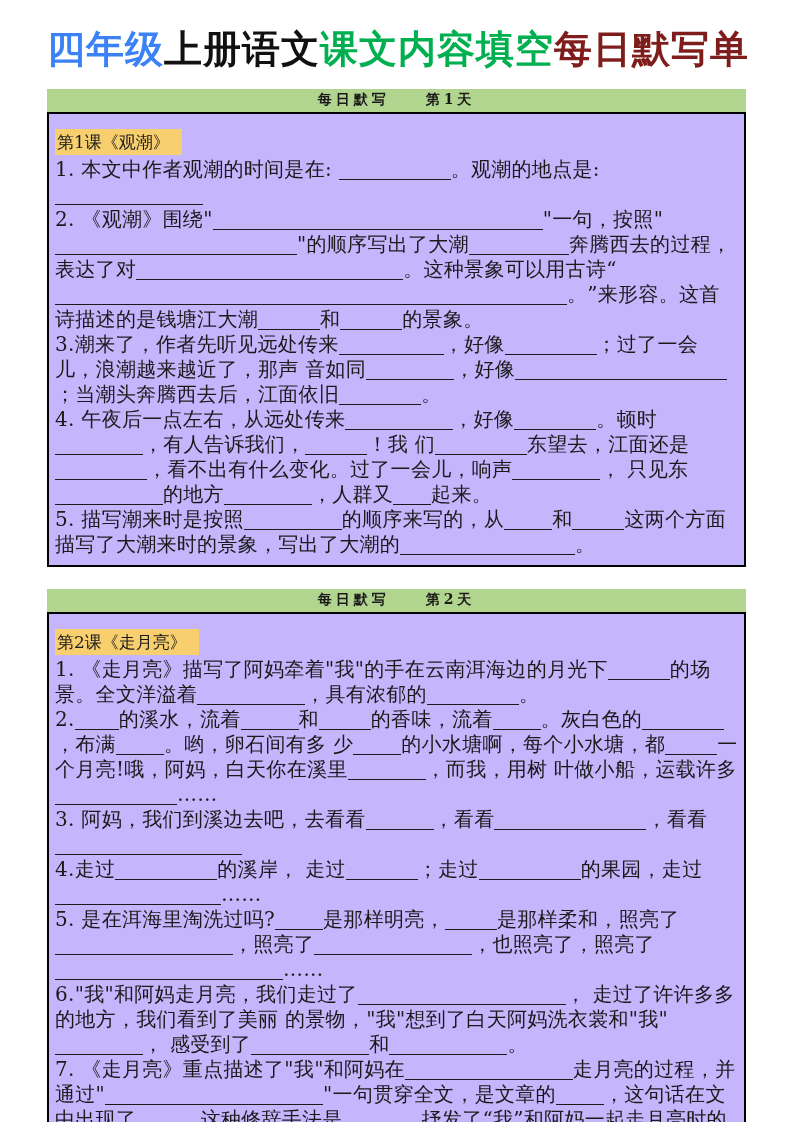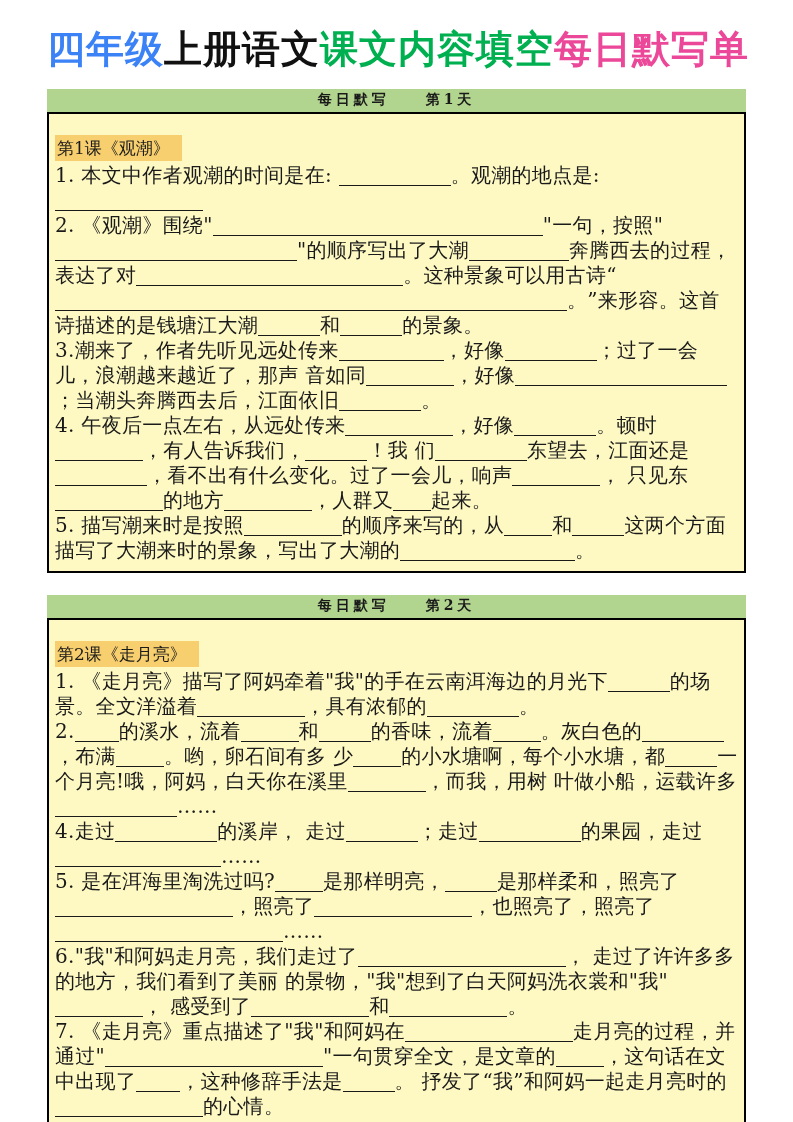--- a/index.html
+++ b/index.html
@@ -26,23 +26,23 @@
     background:#b1d48e;
     text-align:center;
     font-size:14px;
     font-weight:700;
     letter-spacing:4px;
     padding:2px 0 3px 0;
   }
   .section-box{
     border:2px solid #000;
     box-sizing:border-box;
-    padding:20px 6px 8px 6px;
+    padding:14px 6px 8px 6px;
     margin-bottom:22px;
-    background:#fef9c3;
+    background:#c4b5fd;
   }
   .lesson-label{
     display:inline-block;
     background:#f8cf6e;
     font-size:17px;
     line-height:24px;
     padding:1px 12px 1px 2px;
     margin:1px 0 2px 0;
   }
   .question{
@@ -56,35 +56,36 @@
     display:inline-block;
     border-bottom:1.2px solid #1a1a1a;
     height:15px;
     vertical-align:-4px;
   }
 </style>
 </head>
 <body>
 
 <div class="page">
-  <h1 class="title" id="title"><span style="color: #3b82f6;">四年级</span><span style="color: rgb(17, 17, 17);">上册语文</span><span style="color: rgb(0, 176, 80);">课文内容填空</span><span style="color: #ec4899;">每日默写单</span></h1>
+  <h1 class="title" id="title"><span style="color: #3b82f6;">四年级</span><span style="color: rgb(17, 17, 17);">上册语文</span><span style="color: rgb(0, 176, 80);">课文内容填空</span><span style="color: #7f1d1d;">每日默写单</span></h1>
   <div id="sections">
       <div class="day-bar"><span>每日默写　　第1天</span></div>
       <div class="section-box">
         <div><span class="lesson-label">第1课《观潮》</span></div>
         <p class="question"><span>1. 本文中作者观潮的时间是在: </span><span class="blank" style="width: 112px;"></span><span>。观潮的地点是: </span><span class="blank" style="width: 148px;"></span></p>
         <p class="question"><span>2. 《观潮》围绕"</span><span class="blank" style="width: 330px;"></span><span>"一句，按照"</span><span class="blank" style="width: 92px;"></span><span class="blank" style="width: 150px;"></span><span>"的顺序写出了大潮</span><span class="blank" style="width: 100px;"></span><span>奔腾西去的过程，表达了对</span><span class="blank" style="width: 55px;"></span><span class="blank" style="width: 212px;"></span><span>。这种景象可以用古诗“</span><span class="blank" style="width: 182px;"></span><span class="blank" style="width: 330px;"></span><span>。”来形容。这首诗描述的是钱塘江大潮</span><span class="blank" style="width: 62px;"></span><span>和</span><span class="blank" style="width: 62px;"></span><span>的景象。</span></p>
         <p class="question"><span>3.潮来了，作者先听见远处传来</span><span class="blank" style="width: 105px;"></span><span>，好像</span><span class="blank" style="width: 92px;"></span><span>；过了一会儿，浪潮越来越近了，那声 音如同</span><span class="blank" style="width: 88px;"></span><span>，好像</span><span class="blank" style="width: 212px;"></span><span>；当潮头奔腾西去后，江面依旧</span><span class="blank" style="width: 82px;"></span><span>。</span></p>
         <p class="question"><span>4. 午夜后一点左右，从远处传来</span><span class="blank" style="width: 108px;"></span><span>，好像</span><span class="blank" style="width: 82px;"></span><span>。顿时</span><span class="blank" style="width: 88px;"></span><span>，有人告诉我们，</span><span class="blank" style="width: 62px;"></span><span>！我 们</span><span class="blank" style="width: 92px;"></span><span>东望去，江面还是</span><span class="blank" style="width: 92px;"></span><span>，看不出有什么变化。过了一会儿，响声</span><span class="blank" style="width: 88px;"></span><span>， 只见东</span><span class="blank" style="width: 108px;"></span><span>的地方</span><span class="blank" style="width: 88px;"></span><span>，人群又</span><span class="blank" style="width: 38px;"></span><span>起来。</span></p>
         <p class="question"><span>5. 描写潮来时是按照</span><span class="blank" style="width: 98px;"></span><span>的顺序来写的，从</span><span class="blank" style="width: 48px;"></span><span>和</span><span class="blank" style="width: 52px;"></span><span>这两个方面描写了大潮来时的景象，写出了大潮的</span><span class="blank" style="width: 175px;"></span><span>。</span></p>
       </div>
       <div class="day-bar"><span>每日默写　　第2天</span></div>
       <div class="section-box">
         <div><span class="lesson-label">第2课《走月亮》</span></div>
         <p class="question"><span>1. 《走月亮》描写了阿妈牵着"我"的手在云南洱海边的月光下</span><span class="blank" style="width: 62px;"></span><span>的场景。全文洋溢着</span><span class="blank" style="width: 108px;"></span><span>，具有浓郁的</span><span class="blank" style="width: 92px;"></span><span>。</span></p>
         <p class="question"><span>2.</span><span class="blank" style="width: 44px;"></span><span>的溪水，流着</span><span class="blank" style="width: 58px;"></span><span>和</span><span class="blank" style="width: 52px;"></span><span>的香味，流着</span><span class="blank" style="width: 48px;"></span><span>。灰白色的</span><span class="blank" style="width: 82px;"></span><span>，布满</span><span class="blank" style="width: 48px;"></span><span>。哟，卵石间有多 少</span><span class="blank" style="width: 48px;"></span><span>的小水塘啊，每个小水塘，都</span><span class="blank" style="width: 52px;"></span><span>一个月亮!哦，阿妈，白天你在溪里</span><span class="blank" style="width: 78px;"></span><span>，而我，用树 叶做小船，运载许多</span><span class="blank" style="width: 122px;"></span><span>……</span></p>
+        <p class="question"><span>3. 阿妈，我们到溪边去吧，去看看</span><span class="blank" style="width: 68px;"></span><span>，看看</span><span class="blank" style="width: 152px;"></span><span>，看看</span><span class="blank" style="width: 125px;"></span><span class="blank" style="width: 62px;"></span></p>
         <p class="question"><span>4.走过</span><span class="blank" style="width: 102px;"></span><span>的溪岸， 走过</span><span class="blank" style="width: 72px;"></span><span>；走过</span><span class="blank" style="width: 102px;"></span><span>的果园，走过</span><span class="blank" style="width: 138px;"></span><span class="blank" style="width: 28px;"></span><span>……</span></p>
         <p class="question"><span>5. 是在洱海里淘洗过吗?</span><span class="blank" style="width: 48px;"></span><span>是那样明亮，</span><span class="blank" style="width: 52px;"></span><span>是那样柔和，照亮了</span><span class="blank" style="width: 150px;"></span><span class="blank" style="width: 28px;"></span><span>，照亮了</span><span class="blank" style="width: 158px;"></span><span>，也照亮了，照亮了</span><span class="blank" style="width: 228px;"></span><span>……</span></p>
         <p class="question"><span>6."我"和阿妈走月亮，我们走过了</span><span class="blank" style="width: 208px;"></span><span>， 走过了许许多多的地方，我们看到了美丽 的景物，"我"想到了白天阿妈洗衣裳和"我"</span><span class="blank" style="width: 88px;"></span><span>， 感受到了</span><span class="blank" style="width: 118px;"></span><span>和</span><span class="blank" style="width: 118px;"></span><span>。</span></p>
         <p class="question"><span>7. 《走月亮》重点描述了"我"和阿妈在</span><span class="blank" style="width: 168px;"></span><span>走月亮的过程，并通过"</span><span class="blank" style="width: 218px;"></span><span>"一句贯穿全文，是文章的</span><span class="blank" style="width: 48px;"></span><span>，这句话在文中出现了</span><span class="blank" style="width: 44px;"></span><span>，这种修辞手法是</span><span class="blank" style="width: 52px;"></span><span>。 抒发了“我”和阿妈一起走月亮时的</span><span class="blank" style="width: 148px;"></span><span>的心情。</span></p>
       </div>
     </div>
 </div>
 
 </body></html>

